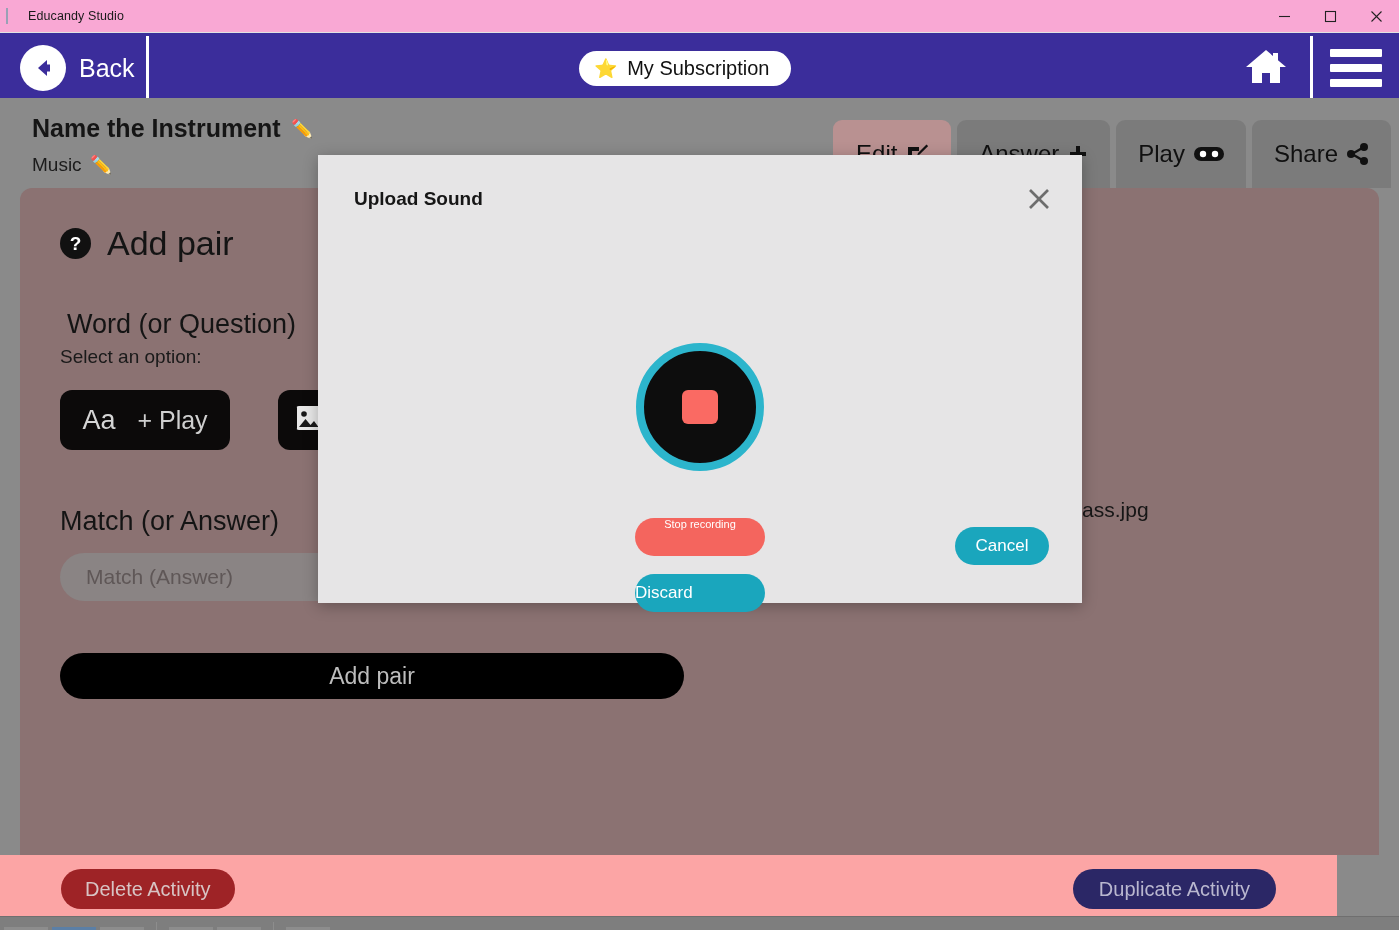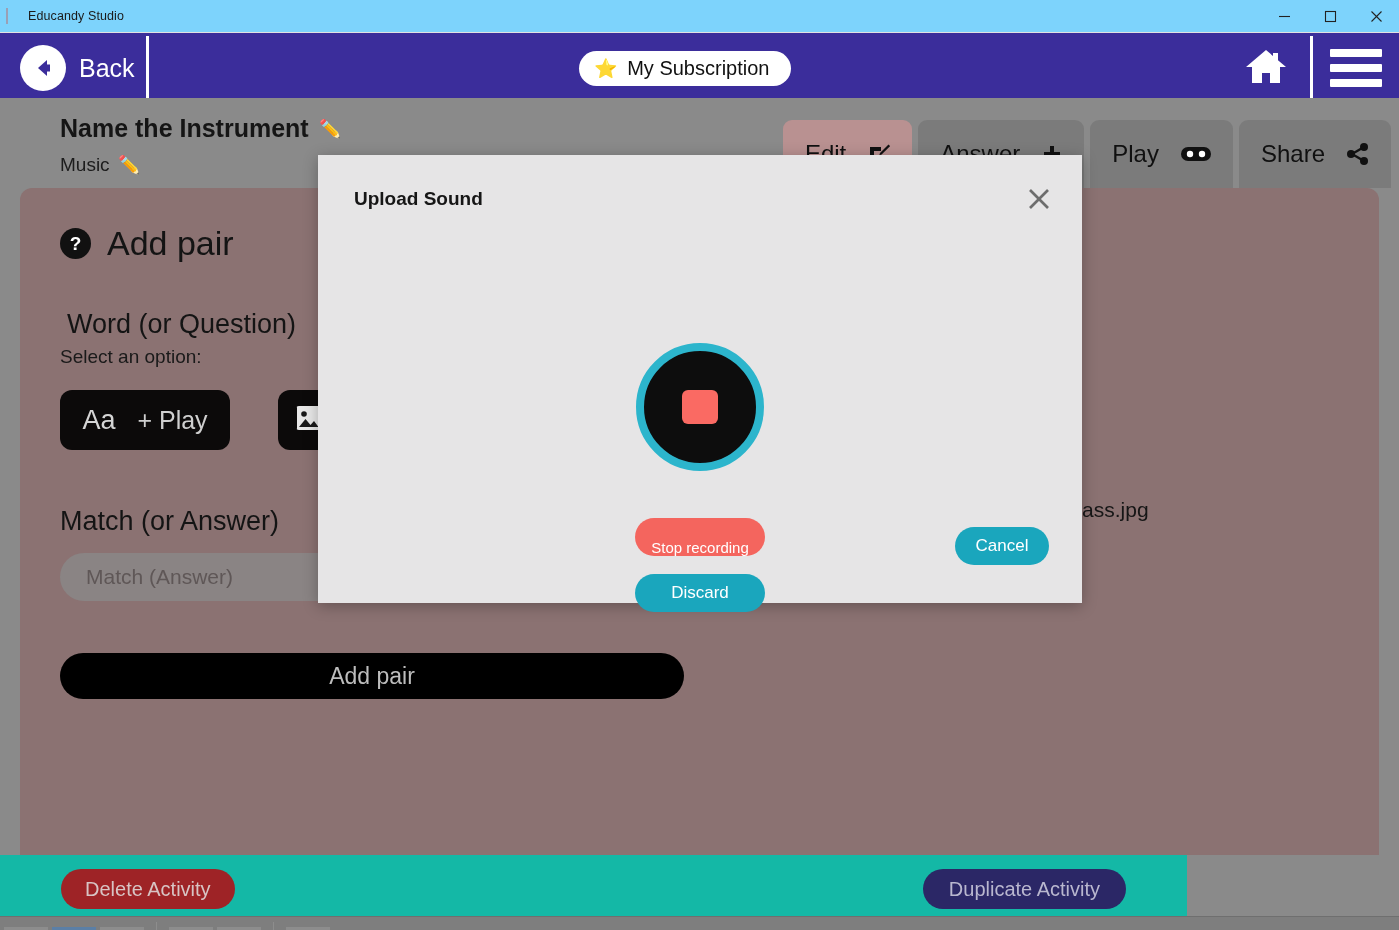--- a/index.html
+++ b/index.html
@@ -7,21 +7,21 @@
     width: 1399px; height: 930px;
     font-family: "Liberation Sans", sans-serif;
     overflow: hidden;
     background: #8a8a8a;
   }
   #app { position: relative; width: 1399px; height: 930px; }
 
   
   .titlebar {
     position: absolute; top: 0; left: 0; width: 1399px; height: 33px;
-    background: #7dd3fc; border-bottom: 1px solid #e2e2e2;
+    background: #f9a8d4; border-bottom: 1px solid #e2e2e2;
     display: flex; align-items: center;
   }
   .titlebar-icon {
     width: 16px; height: 16px; margin-left: 6px; margin-right: 4px;
     border-left: 2px solid #9aa0b5;
   }
   .titlebar-title {
     font-size: 12.5px; color: #1a1a1a; letter-spacing: .1px;
     margin-left: 2px;
   }
@@ -64,21 +64,20 @@
   .nav-icon-btn.divided { border-left: 3px solid #ffffff; }
   .hamburger { display: flex; flex-direction: column; gap: 7px; }
   .hamburger span {
     display: block; width: 52px; height: 8px; background: #fff; border-radius: 1px;
   }
 
   
   .page {
     position: absolute; top: 98px; left: 0; width: 1399px; height: 757px;
     background: #8a8a8a;
-    padding-left: 28px;
   }
   .page-header {
     position: relative; height: 90px; padding: 16px 0 0 32px;
   }
   .activity-title {
     font-size: 25px; font-weight: 600; color: #151515;
     display: flex; align-items: center; gap: 11px;
   }
   .activity-sub {
     margin-top: 11px;
@@ -86,21 +85,21 @@
     display: flex; align-items: center; gap: 9px;
   }
   .pencil { font-size: 18px; line-height: 1; }
 
   .tabs {
     position: absolute; top: 22px; right: 8px;
     display: flex; gap: 6px;
   }
   .tab {
     height: 68px; min-width: 118px; padding: 0 22px;
-    display: flex; align-items: center; justify-content: center; gap: 22px;
+    display: flex; align-items: center; justify-content: center; gap: 9px;
     border-radius: 9px 9px 0 0;
     background: #7b7b7b;
     color: #101010; font-size: 24px;
   }
   .tab.active { background: #b99191; }
   .tab-ico { font-size: 21px; line-height: 1; display: inline-flex; }
 
   
   .editor {
     position: absolute; top: 90px; left: 20px;
@@ -155,22 +154,22 @@
     display: flex; align-items: center; justify-content: center;
   }
 
   .file-name {
     position: absolute; top: 310px; left: 1020px;
     font-size: 21px; color: #161616; white-space: nowrap;
   }
 
   
   .footer {
-    position: absolute; top: 855px; left: 0; width: 1187px; height: 61px;
-    background: #14b8a6;
+    position: absolute; top: 855px; left: 0; width: 1337px; height: 61px;
+    background: #fca5a5;
     text-align: center;
   }
   .btn-delete {
     position: absolute; left: 61px; top: 14px;
     height: 40px; padding: 0 24px; border-radius: 20px;
     background: #9e2326; color: #d8c4c4; font-size: 20px;
     display: flex; align-items: center; justify-content: center;
   }
   .btn-duplicate {
     position: absolute; right: 61px; top: 14px;
@@ -212,27 +211,27 @@
     display: flex; flex-direction: column; align-items: center;
   }
   .rec-ring {
     width: 128px; height: 128px; border-radius: 50%;
     background: #0d0d0d; border: 8px solid #2cb5cc;
     display: flex; align-items: center; justify-content: center;
   }
   .rec-stop-sq { width: 36px; height: 34px; border-radius: 6px; background: #fa6a63; }
   .btn-stoprec {
     margin-top: 47px; height: 38px; width: 130px; border-radius: 19px;
-    background: #f4655e; color: #fff; font-size: 15px;
-    display: flex; align-items: flex-end; justify-content: center;
+    background: #f4655e; color: #fff; font-size: 11px;
+    display: flex; align-items: flex-start; justify-content: center;
   }
   .btn-discard {
     margin-top: 18px; height: 38px; width: 130px; border-radius: 19px;
     background: #1aa6bd; color: #fff; font-size: 17px;
-    display: flex; align-items: center; justify-content: center;
+    display: flex; align-items: center; 
   }
   .btn-cancel {
     position: absolute; right: 33px; bottom: 38px;
     height: 38px; width: 94px; border-radius: 19px;
     background: #1aa6bd; color: #fff; font-size: 17px;
     display: flex; align-items: center; justify-content: center;
   }
 </style>
 </head>
 <body>

